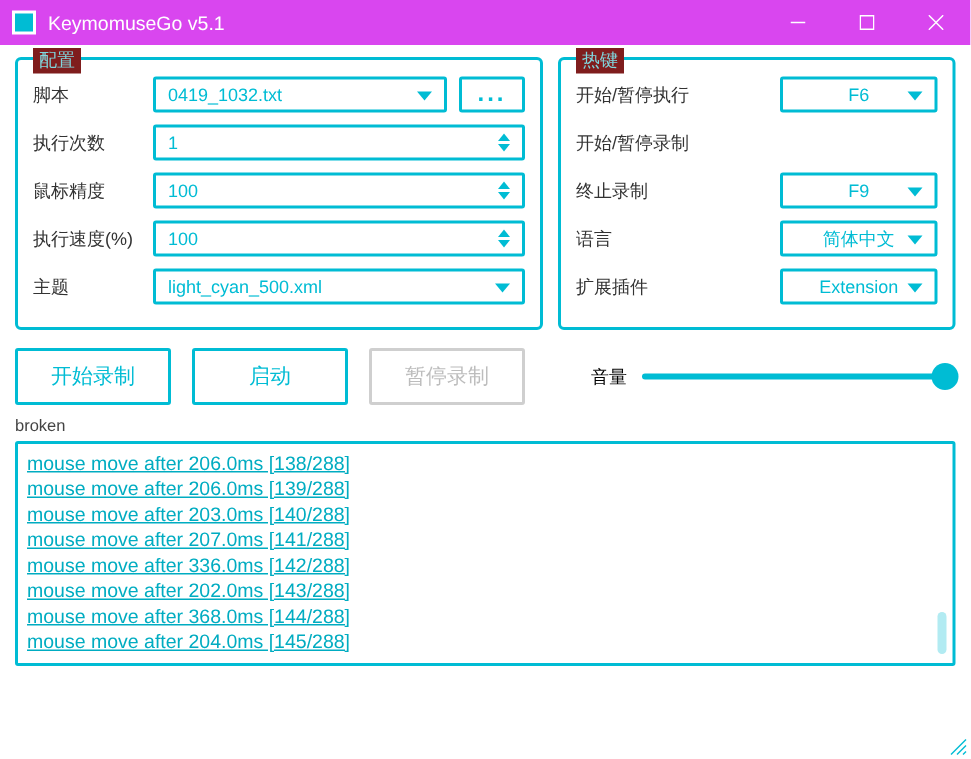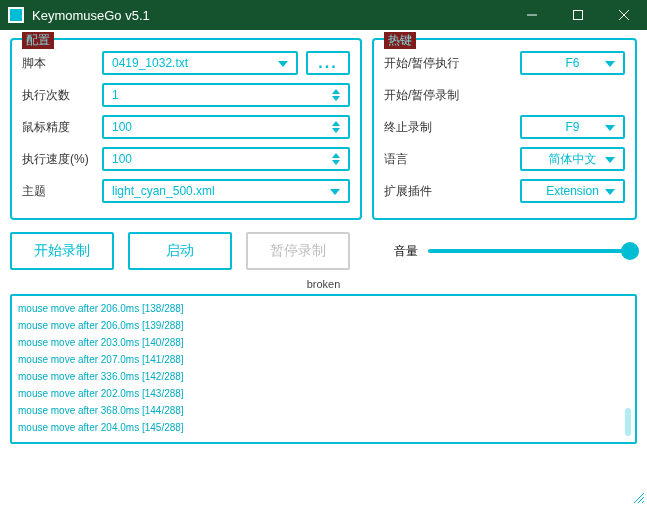--- a/index.html
+++ b/index.html
@@ -1,18 +1,18 @@
 <!DOCTYPE html>
 <html><head>
 <meta charset="utf-8">
 <style>
   * { box-sizing: border-box; margin: 0; padding: 0; font-family: "Microsoft YaHei", "Segoe UI", sans-serif; }
   body { width: 647px; height: 506px; background: #fff; overflow: hidden; }
 
-  .titlebar { height: 30px; background: #14532d; display: flex; align-items: center; padding-left: 8px; color: #fff; font-size: 13px; }
+  .titlebar { height: 30px; background: #d946ef; display: flex; align-items: center; padding-left: 8px; color: #fff; font-size: 13px; }
   .titlebar .app-icon { width: 16px; height: 16px; margin-right: 8px; display: inline-block; background: #fff; position: relative; }
   .titlebar .app-icon::after { content: ""; position: absolute; inset: 2px; background: #00bcd4; }
   .titlebar .title-text { flex: 1; }
   .titlebar .win-btn { width: 46px; height: 30px; display: flex; align-items: center; justify-content: center; color: #fff; }
   .titlebar .win-btn svg { width: 10px; height: 10px; stroke: #fff; stroke-width: 1; fill: none; }
 
   .content { padding: 8px 10px 10px 10px; }
 
   .columns { display: flex; gap: 10px; }
   .panel { border: 2px solid #00bcd4; border-radius: 4px; padding: 8px 10px 12px 10px; position: relative; }
@@ -39,23 +39,23 @@
   .panel-right .row { justify-content: space-between; }
 
   .action-row { display: flex; align-items: center; margin-top: 12px; gap: 14px; }
   .btn { height: 38px; width: 104px; border: 2px solid #00bcd4; border-radius: 2px; display: flex; align-items: center; justify-content: center; color: #00bcd4; font-size: 14px; }
   .btn.disabled { border-color: #cfcfcf; color: #bdbdbd; }
   .vol-area { flex: 1; display: flex; align-items: center; gap: 10px; margin-left: 30px; }
   .vol-label { color: #000000; font-size: 12px; }
   .slider { flex: 1; height: 4px; background: #00bcd4; position: relative; border-radius: 2px; }
   .slider .knob { width: 18px; height: 18px; background: #00bcd4; border-radius: 50%; position: absolute; right: -2px; top: -7px; }
 
-  .broken-text { font-size: 11px; color: #444; margin-top: 8px; margin-bottom: 4px; text-align: center; }
-
-  .log-box { border: 2px solid #00bcd4; border-radius: 2px; height: 150px; padding: 4px 6px; color: #00acc1; font-size: 10px; line-height: 17px; position: relative; overflow: hidden; }
+  .broken-text { font-size: 11px; color: #444; margin-top: 8px; margin-bottom: 4px; }
+
+  .log-box { border: 2px solid #00bcd4; border-radius: 2px; height: 150px; padding: 4px 6px; color: #00acc1; font-size: 13px; line-height: 17px; position: relative; overflow: hidden; text-decoration: underline; }
   .log-box .sb { position: absolute; right: 4px; bottom: 6px; width: 6px; height: 28px; background: #b2ebf2; border-radius: 3px; }
 
   .resize-grip { position: absolute; right: 2px; bottom: 2px; width: 14px; height: 14px; }
   .resize-grip svg { width: 14px; height: 14px; }
 </style>
 </head>
 <body>
 
 <div class="titlebar">
   <span class="app-icon"></span>

